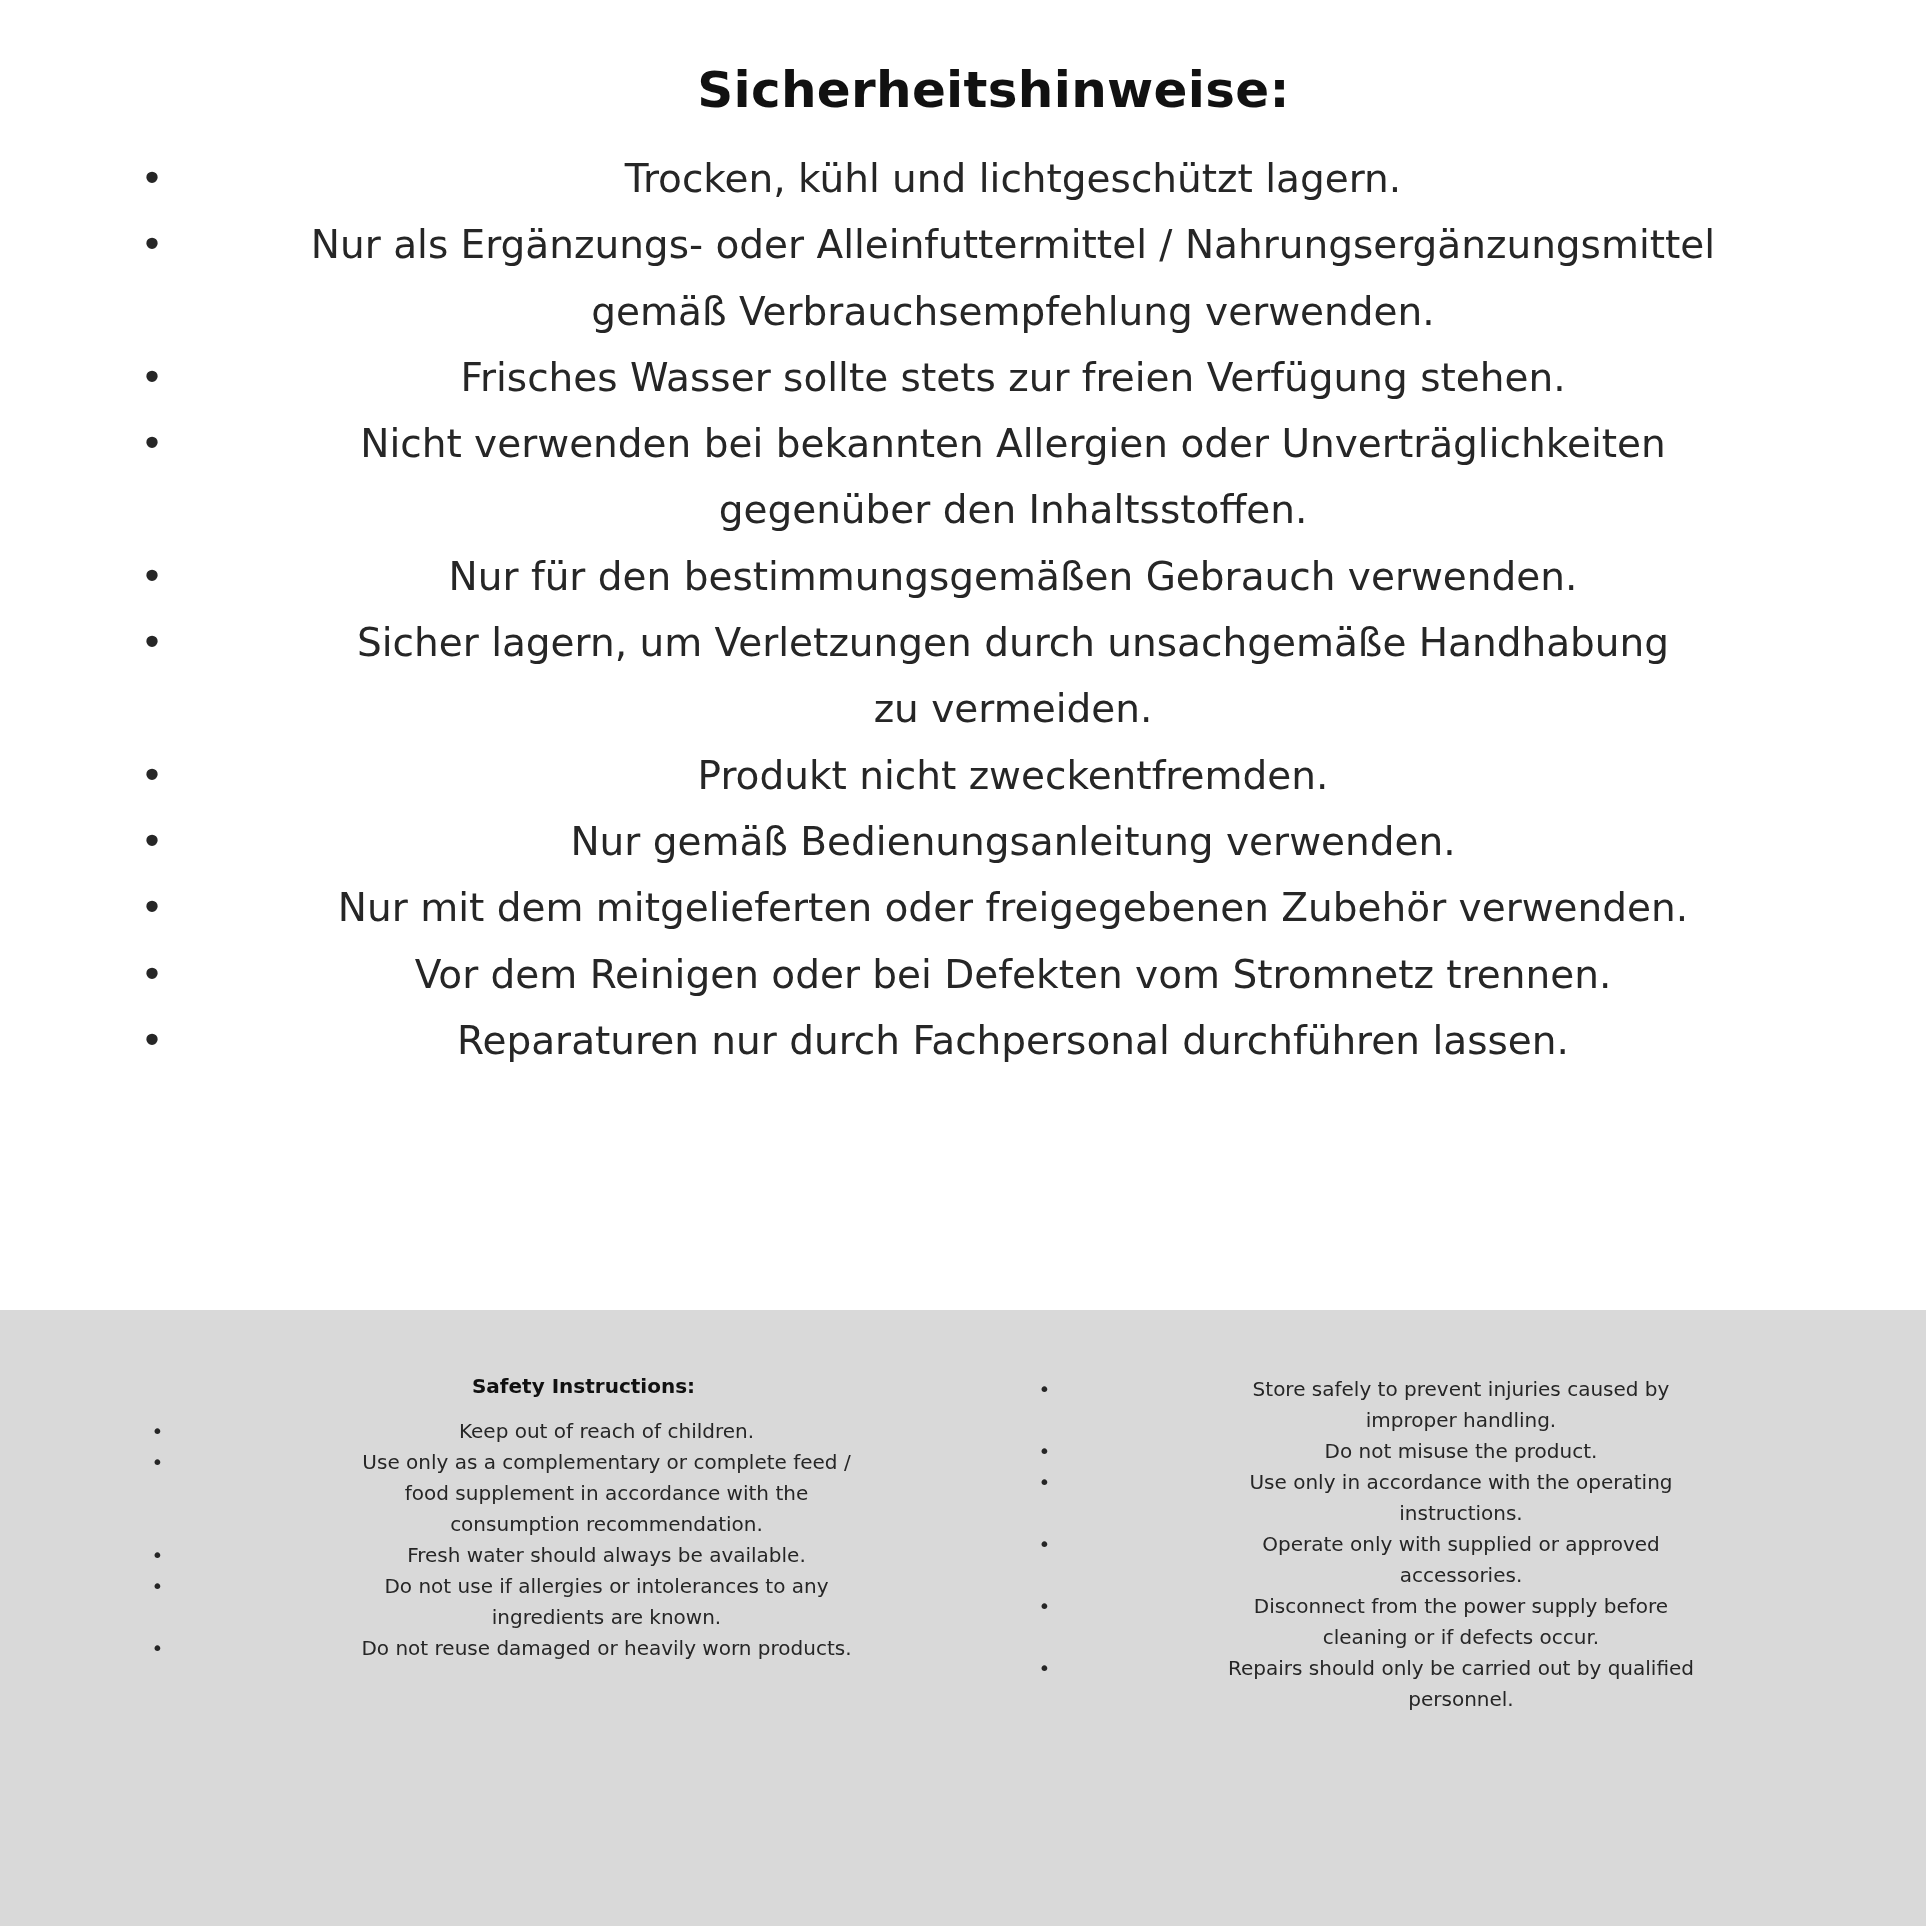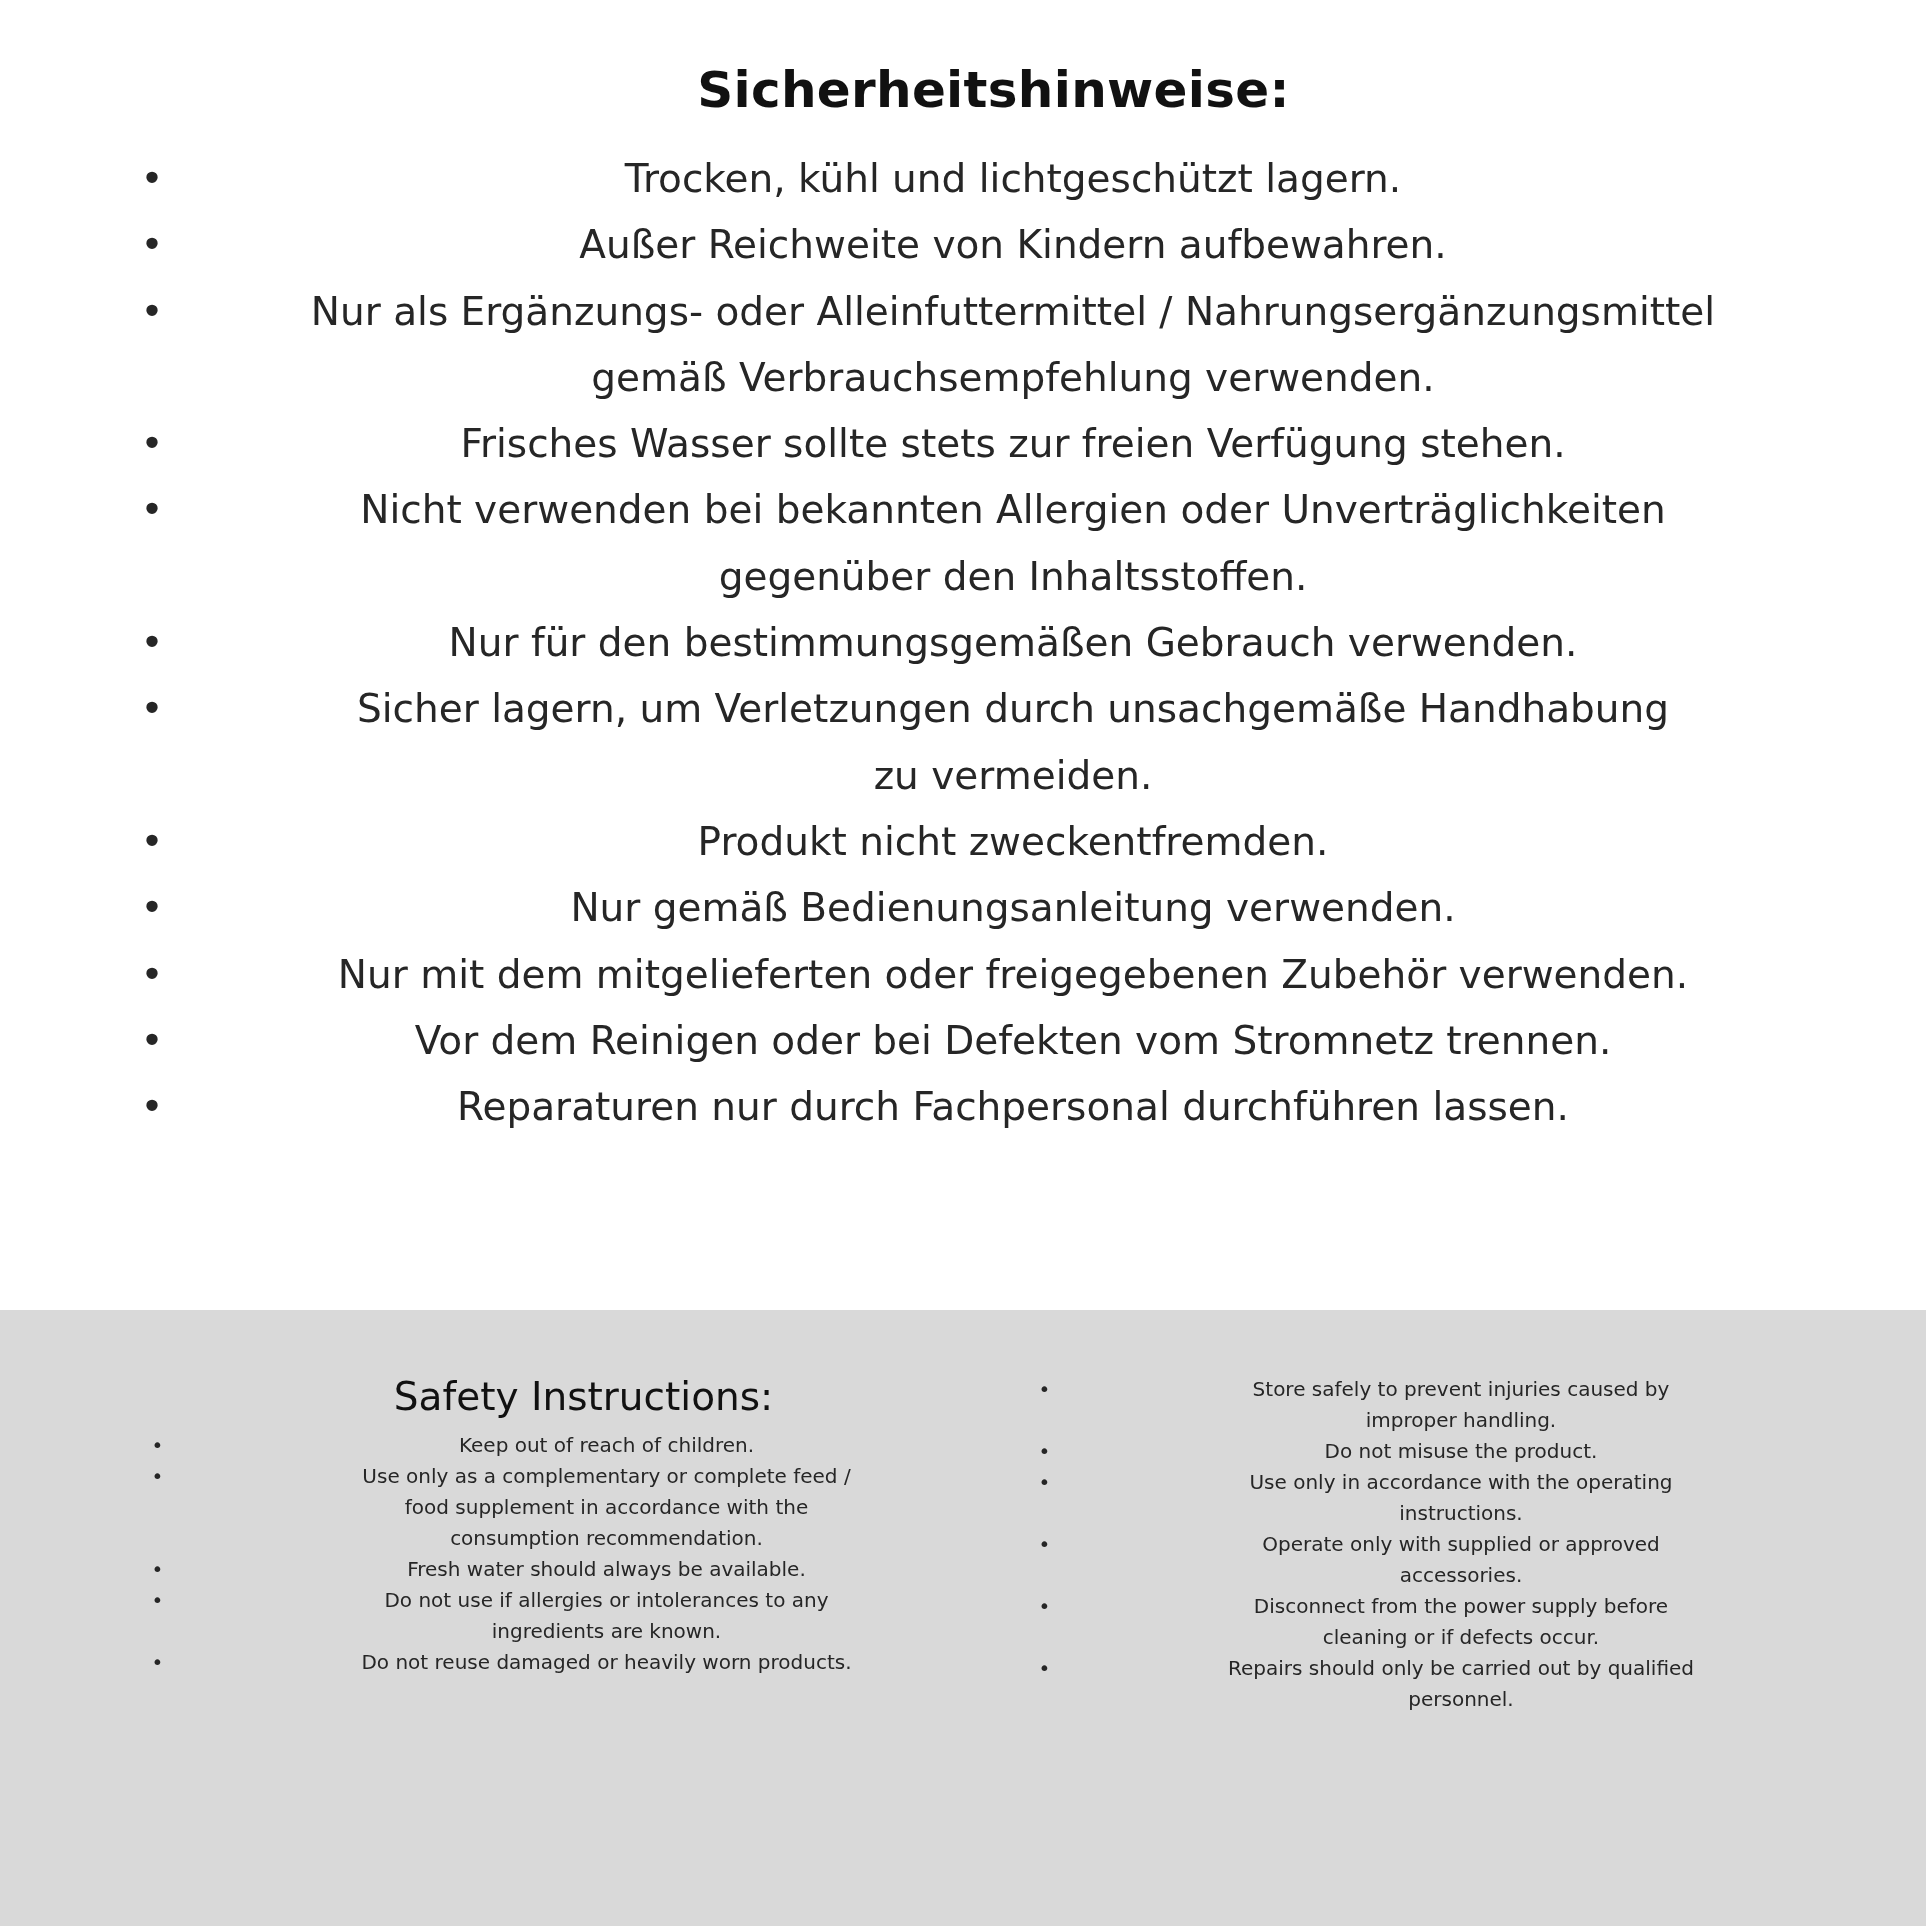--- a/index.html
+++ b/index.html
@@ -53,24 +53,24 @@
     width: 1926px;
     height: 616px;
     background: var(--panel-bg);
     padding: 64px 77px 0 131px;
     display: flex;
     align-items: flex-start;
   }
   .en-col-left  { width: 905px; flex: 0 0 auto; }
   .en-col-right { width: 822px; flex: 0 0 auto; }
   .en-title {
-    font-size: 39px;
-    font-weight: 400;
+    font-size: 20px;
+    font-weight: 700;
     color: var(--text-strong);
-    margin-bottom: 11px;
+    margin-bottom: 18px;
   }
   ul.en-list {
     list-style: none;
     font-size: 20px;
     line-height: 1.55;
     color: var(--text-body);
   }
   .en-col-left ul.en-list { margin-left: 18px; }
   ul.en-list li {
     position: relative;
@@ -84,21 +84,20 @@
     top: 0;
   }
 </style>
 </head>
 <body>
 
 <section class="de-section">
   <h1 class="de-title">Sicherheitshinweise:</h1>
   <ul class="de-list">
     <li>Trocken, kühl und lichtgeschützt lagern.</li>
-    <li>Außer Reichweite von Kindern aufbewahren.</li>
     <li>Nur als Ergänzungs- oder Alleinfuttermittel / Nahrungsergänzungsmittel
 gemäß Verbrauchsempfehlung verwenden.</li>
     <li>Frisches Wasser sollte stets zur freien Verfügung stehen.</li>
     <li>Nicht verwenden bei bekannten Allergien oder Unverträglichkeiten
 gegenüber den Inhaltsstoffen.</li>
     <li>Nur für den bestimmungsgemäßen Gebrauch verwenden.</li>
     <li>Sicher lagern, um Verletzungen durch unsachgemäße Handhabung
 zu vermeiden.</li>
     <li>Produkt nicht zweckentfremden.</li>
     <li>Nur gemäß Bedienungsanleitung verwenden.</li>

